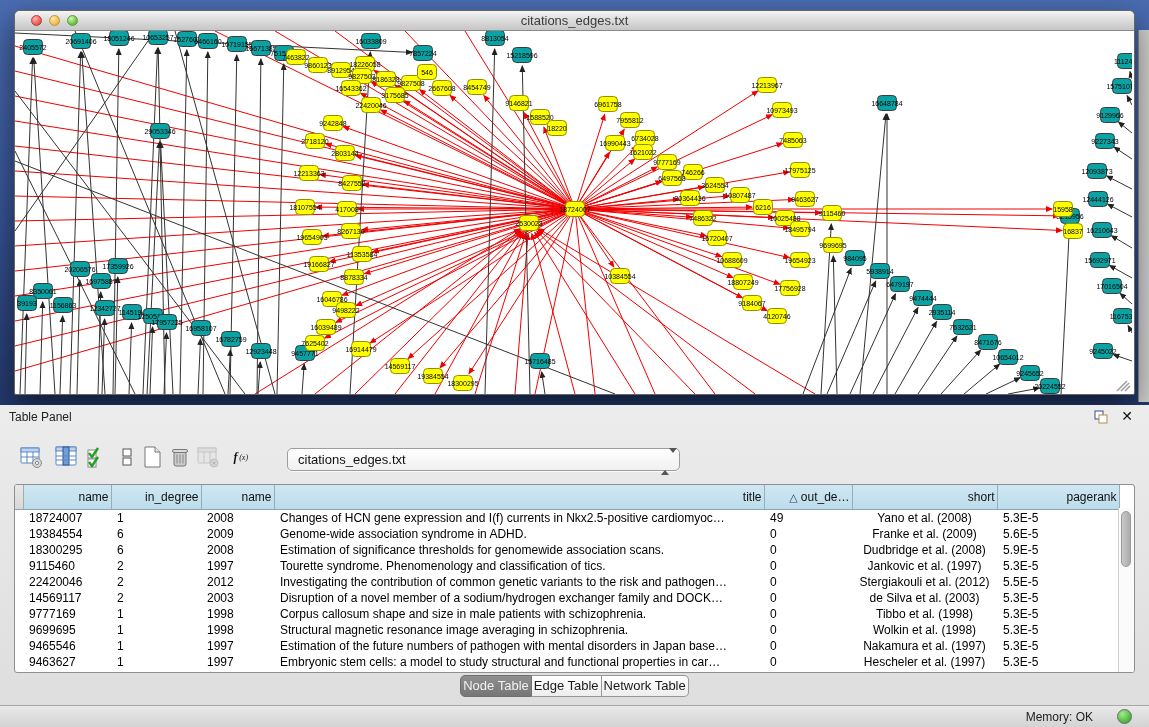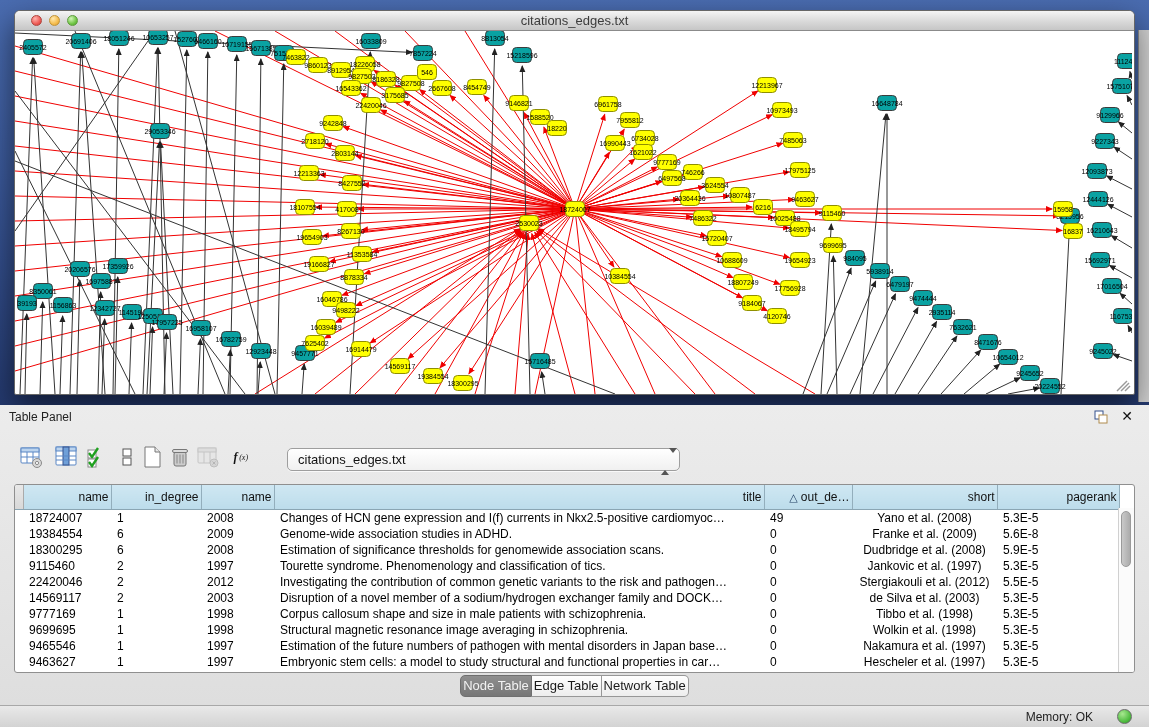--- a/index.html
+++ b/index.html
@@ -884,24 +884,24 @@
               <td>Changes of HCN gene expression and I(f) currents in Nkx2.5-positive cardiomyoc…</td>
               <td>49</td>
               <td class="c-short">Yano et al. (2008)</td>
               <td>5.3E-5</td>
             </tr>
             <tr>
               <td style="padding: 0px;"></td>
               <td>19384554</td>
               <td>6</td>
               <td>2009</td>
-              <td>Genome-wide association studies in ADHD.</td>
+              <td>Genome-wide association syndrome in ADHD.</td>
               <td>0</td>
               <td class="c-short">Franke et al. (2009)</td>
-              <td>5.6E-8</td>
+              <td>5.6E-5</td>
             </tr>
             <tr>
               <td style="padding: 0px;"></td>
               <td>18300295</td>
               <td>6</td>
               <td>2008</td>
               <td>Estimation of significance thresholds for genomewide association scans.</td>
               <td>0</td>
               <td class="c-short">Dudbridge et al. (2008)</td>
               <td>5.9E-5</td>

